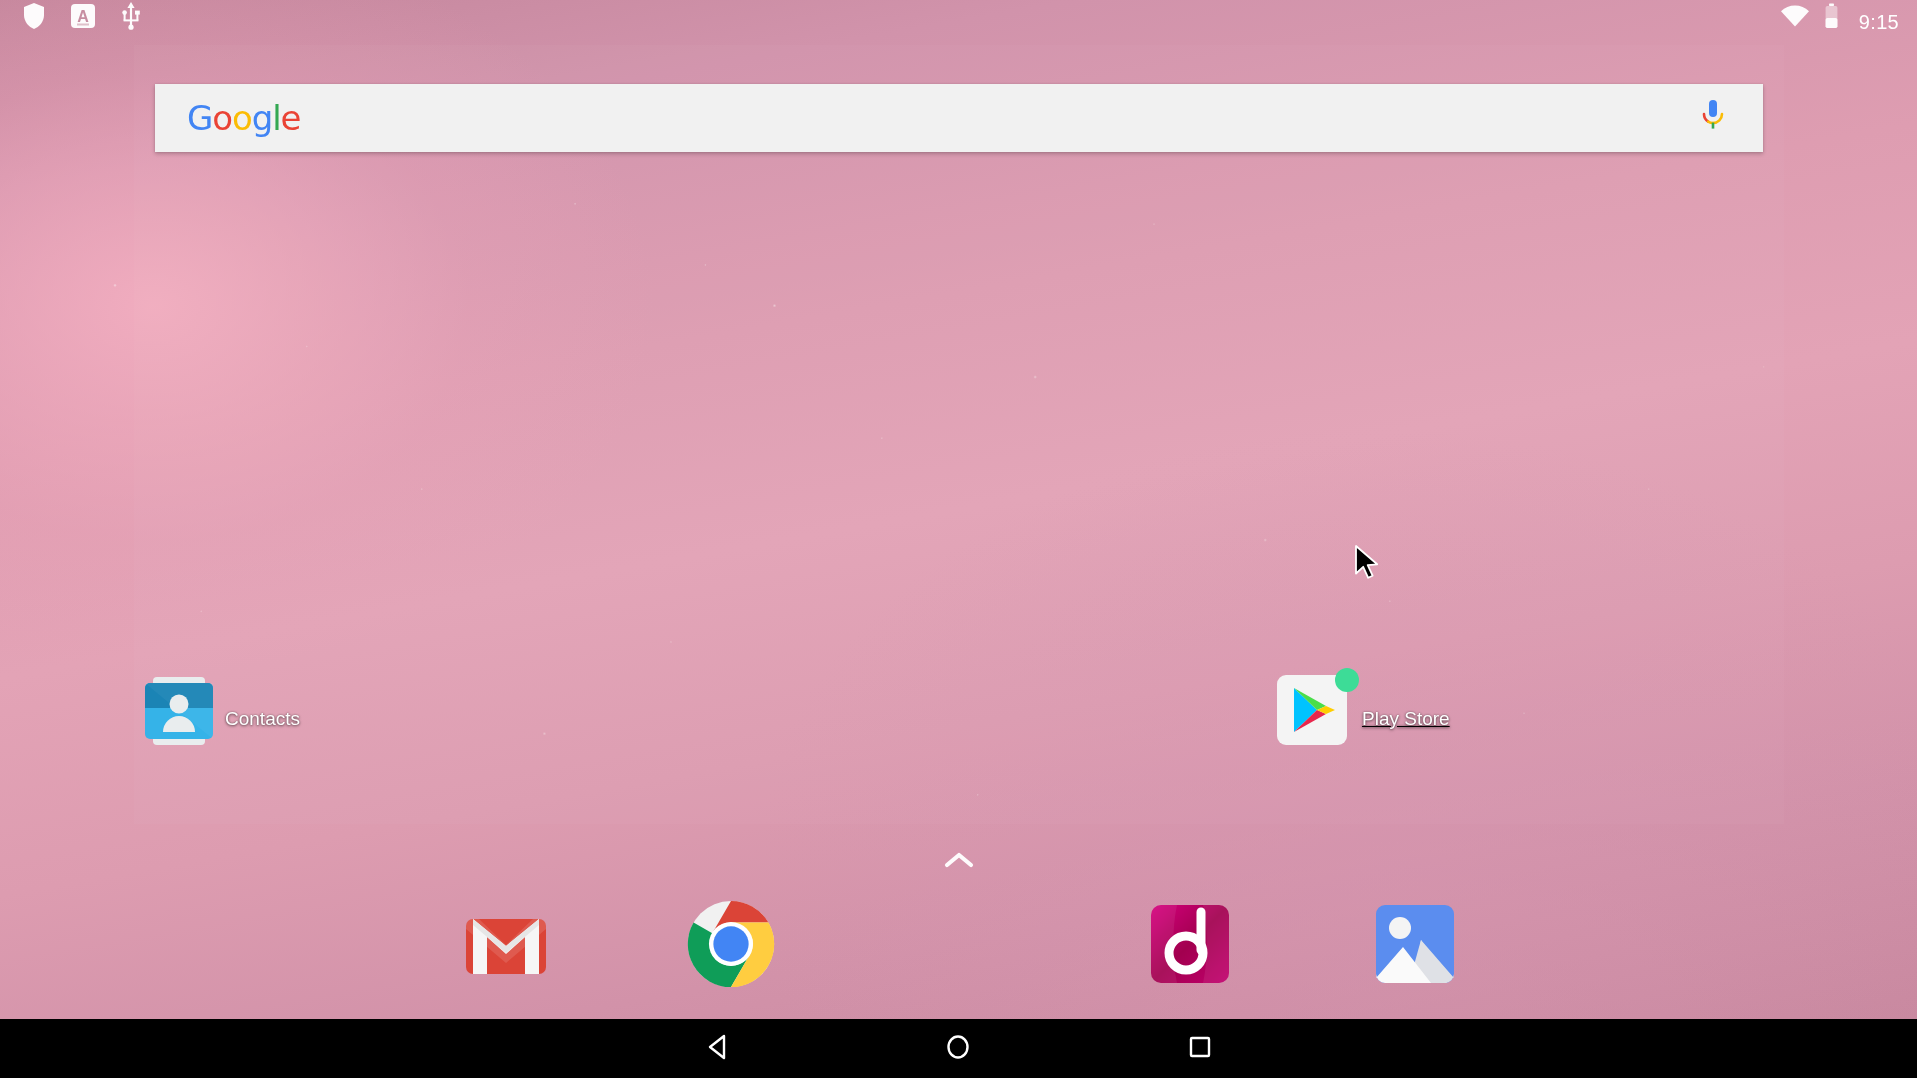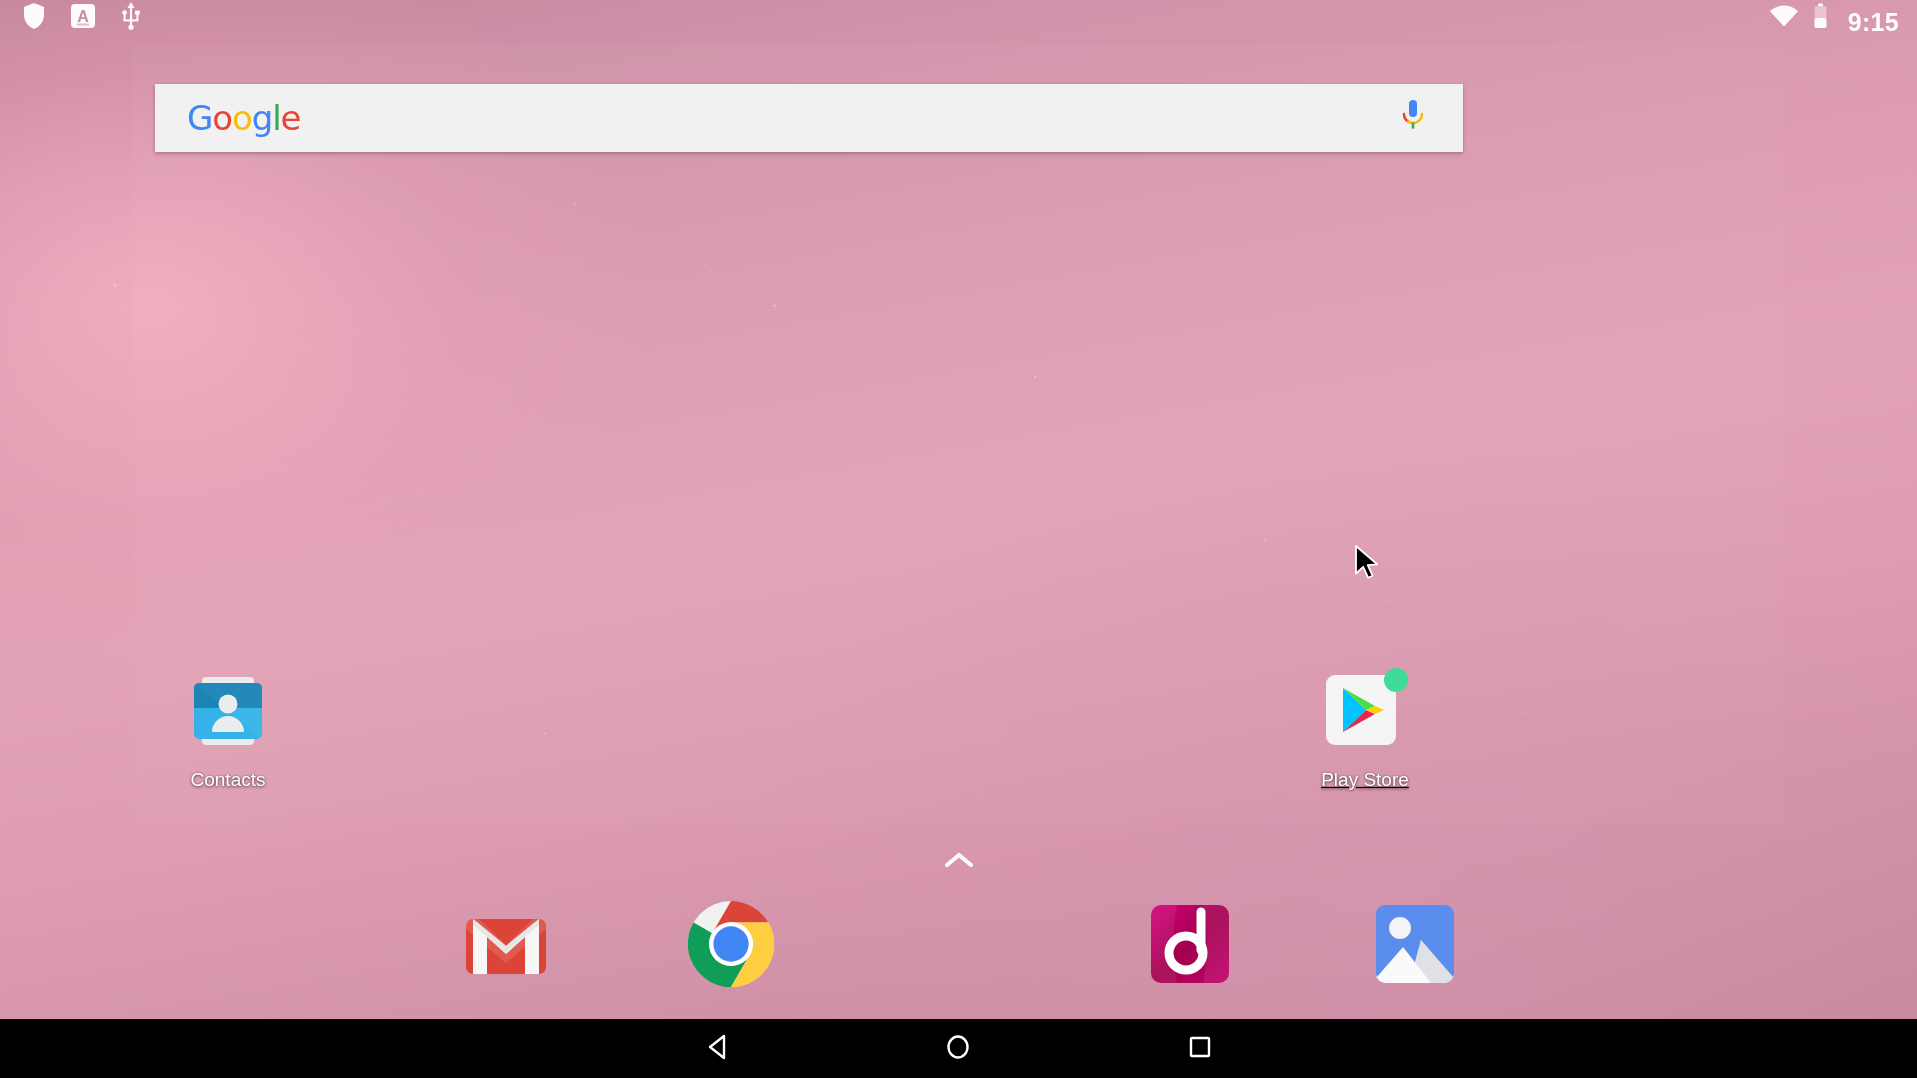--- a/index.html
+++ b/index.html
@@ -56,38 +56,38 @@
     position:absolute; left:0; top:0;
     width:1917px; height:36px;
     display:flex; align-items:center;
     padding:0 18px 0 22px;
     z-index:40;
   }
   .sb-left { display:flex; align-items:center; gap:24px; }
   .sb-right { display:flex; align-items:center; gap:14px; margin-left:auto; }
   .sb-icon { display:block; opacity:0.97; }
   #clock {
-    color:#fff; font-size:25px; font-weight:700;
+    color:#fff; font-size:20px; font-weight:400;
     letter-spacing:0.3px; margin-left:6px; line-height:1;margin-top:8px;
   }
 
   
   #workspace {
     position:absolute;
     left:134px; top:45px;
     width:1650px; height:779px;
     background:rgba(255,255,255,0.028);
     z-index:5;
   }
 
   
   #search-widget {
     position:absolute;
     left:155px; top:84px;
-    width:1308px; height:68px;
+    width:1608px; height:68px;
     background:#f1f1f1;
     box-shadow:0 2px 4px rgba(0,0,0,0.22), 0 0 2px rgba(0,0,0,0.10);
     display:flex; align-items:center;
     z-index:12;
   }
   #google-logo {
     margin-left:32px;
     font-size:34px;
     letter-spacing:-1.1px;
     line-height:1;
@@ -102,21 +102,21 @@
   #mic-button {
     margin-left:auto; margin-right:30px;
     width:40px; height:44px;
     display:flex; align-items:center; justify-content:center;
   }
 
   
   .app-cell {
     position:absolute;
     width:190px;
-    display:flex; flex-direction:column; align-items:center;
+    display:flex; flex-direction:row; align-items:center;
     z-index:14;
   }
   .app-icon-wrap {
     width:92px; height:92px;
     position:relative;
     display:flex; align-items:center; justify-content:center;
   }
   .app-label {
     margin-top:12px;
     color:#ffffff;

